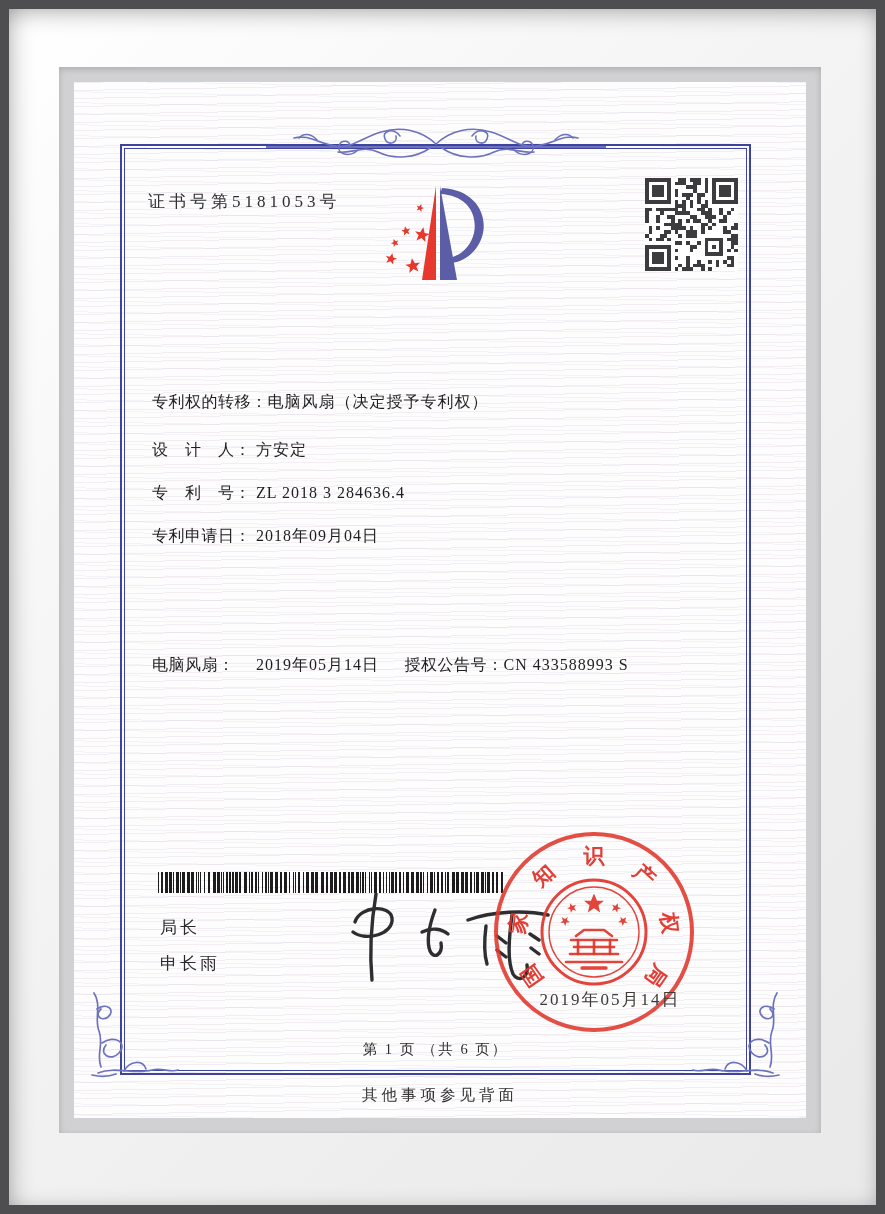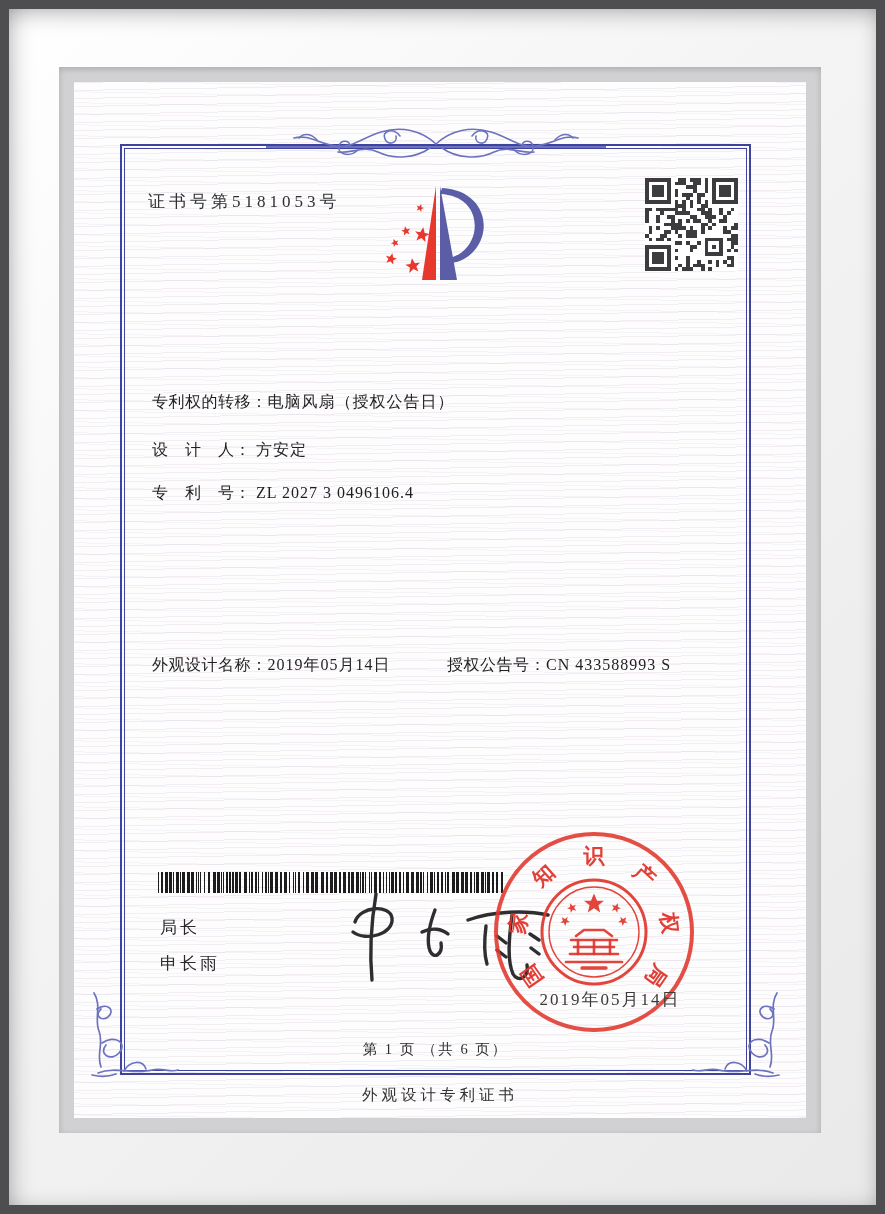--- a/index.html
+++ b/index.html
@@ -42,21 +42,21 @@
   }
   .abs{position:absolute;}
   
   .cert-number{left:26px;top:44px;font-size:17px;letter-spacing:4px;color:#2f2f31;}
   .title{left:0;right:0;top:148px;text-align:center;font-size:35px;font-weight:700;
          letter-spacing:7px;color:#3b3b3d;}
   
   .field{left:30px;font-size:16px;color:#1f1f21;letter-spacing:.5px;white-space:nowrap;}
   .flabel{display:inline-block;min-width:104px;}
   .fvalue{letter-spacing:1px;}
-  .grant2{margin-left:52px;}
+  .grant2{margin-left:21px;}
   
   .paras{left:28px;right:24px;top:546px;font-size:15.5px;line-height:1.66;color:#2c2c2e;
          text-align:justify;}
   .paras p{margin:0;text-indent:2.1em;letter-spacing:.4px;}
   
   .barcode{left:36px;top:726px;width:348px;height:21px;}
   .barcode .bar{position:absolute;top:0;bottom:0;background:#1c1c1c;}
   
   .signer-title{left:38px;top:770px;font-size:17px;letter-spacing:3px;color:#2a2a2c;
                 font-family:"Liberation Sans","DejaVu Sans",sans-serif;}
@@ -333,30 +333,33 @@
             <div class="m" style="left: 29.76px; top: 89.28px; width: 3.72px; height: 3.72px;"></div>
             <div class="m" style="left: 37.2px; top: 89.28px; width: 3.72px; height: 3.72px;"></div>
             <div class="m" style="left: 40.92px; top: 89.28px; width: 3.72px; height: 3.72px;"></div>
             <div class="m" style="left: 44.64px; top: 89.28px; width: 3.72px; height: 3.72px;"></div>
             <div class="m" style="left: 55.8px; top: 89.28px; width: 3.72px; height: 3.72px;"></div>
             <div class="m" style="left: 63.24px; top: 89.28px; width: 3.72px; height: 3.72px;"></div>
           </div>
 
 
         <div class="abs field" style="top:246px">
-          <span class="flabel">专利权的转移：</span><span class="fvalue">电脑风扇（授权公告日）</span>
+          <span class="flabel">专利权的转移：</span><span class="fvalue">电脑风扇（决定授予专利权）</span>
         </div>
         <div class="abs field" style="top:294px">
           <span class="flabel">设　计　人：</span><span class="fvalue">方安定</span>
         </div>
         <div class="abs field" style="top:337px">
-          <span class="flabel">专　利　号：</span><span class="fvalue">ZL 2027 3 0496106.4</span>
+          <span class="flabel">专　利　号：</span><span class="fvalue">ZL 2018 3 284636.4</span>
+        </div>
+        <div class="abs field" style="top:380px">
+          <span class="flabel">专利申请日：</span><span class="fvalue">2018年09月04日</span>
         </div>
         <div class="abs field" style="top:509px">
-          <span class="flabel">外观设计名称：</span><span class="fvalue">2019年05月14日</span>
+          <span class="flabel">电脑风扇：</span><span class="fvalue">2019年05月14日</span>
           <span class="grant2">授权公告号：</span><span class="fvalue">CN 433588993 S</span>
         </div>
 
         <div class="abs paras">
         </div>
 
         <div class="abs barcode">
             <div class="bar" style="left: 0px; width: 1px; background: rgb(28, 28, 28);"></div>
             <div class="bar" style="left: 3px; width: 2px; background: rgb(28, 28, 28);"></div>
             <div class="bar" style="left: 7px; width: 3px; background: rgb(28, 28, 28);"></div>
@@ -499,16 +502,16 @@
               <path d="M28,86 h56"></path>
               <path d="M44,92 h24" stroke-width="3.4"></path>
             </g>
           </svg>
         </div>
         <div class="abs seal-date">2019年05月14日</div>
 
         <div class="abs page-line">第 1 页 （共 6 页）</div>
       </div>
 
-      <div class="abs back-note">外观设计专利证书</div>
+      <div class="abs back-note">其他事项参见背面</div>
     </div>
   </div>
 </div>
 
 </body></html>

